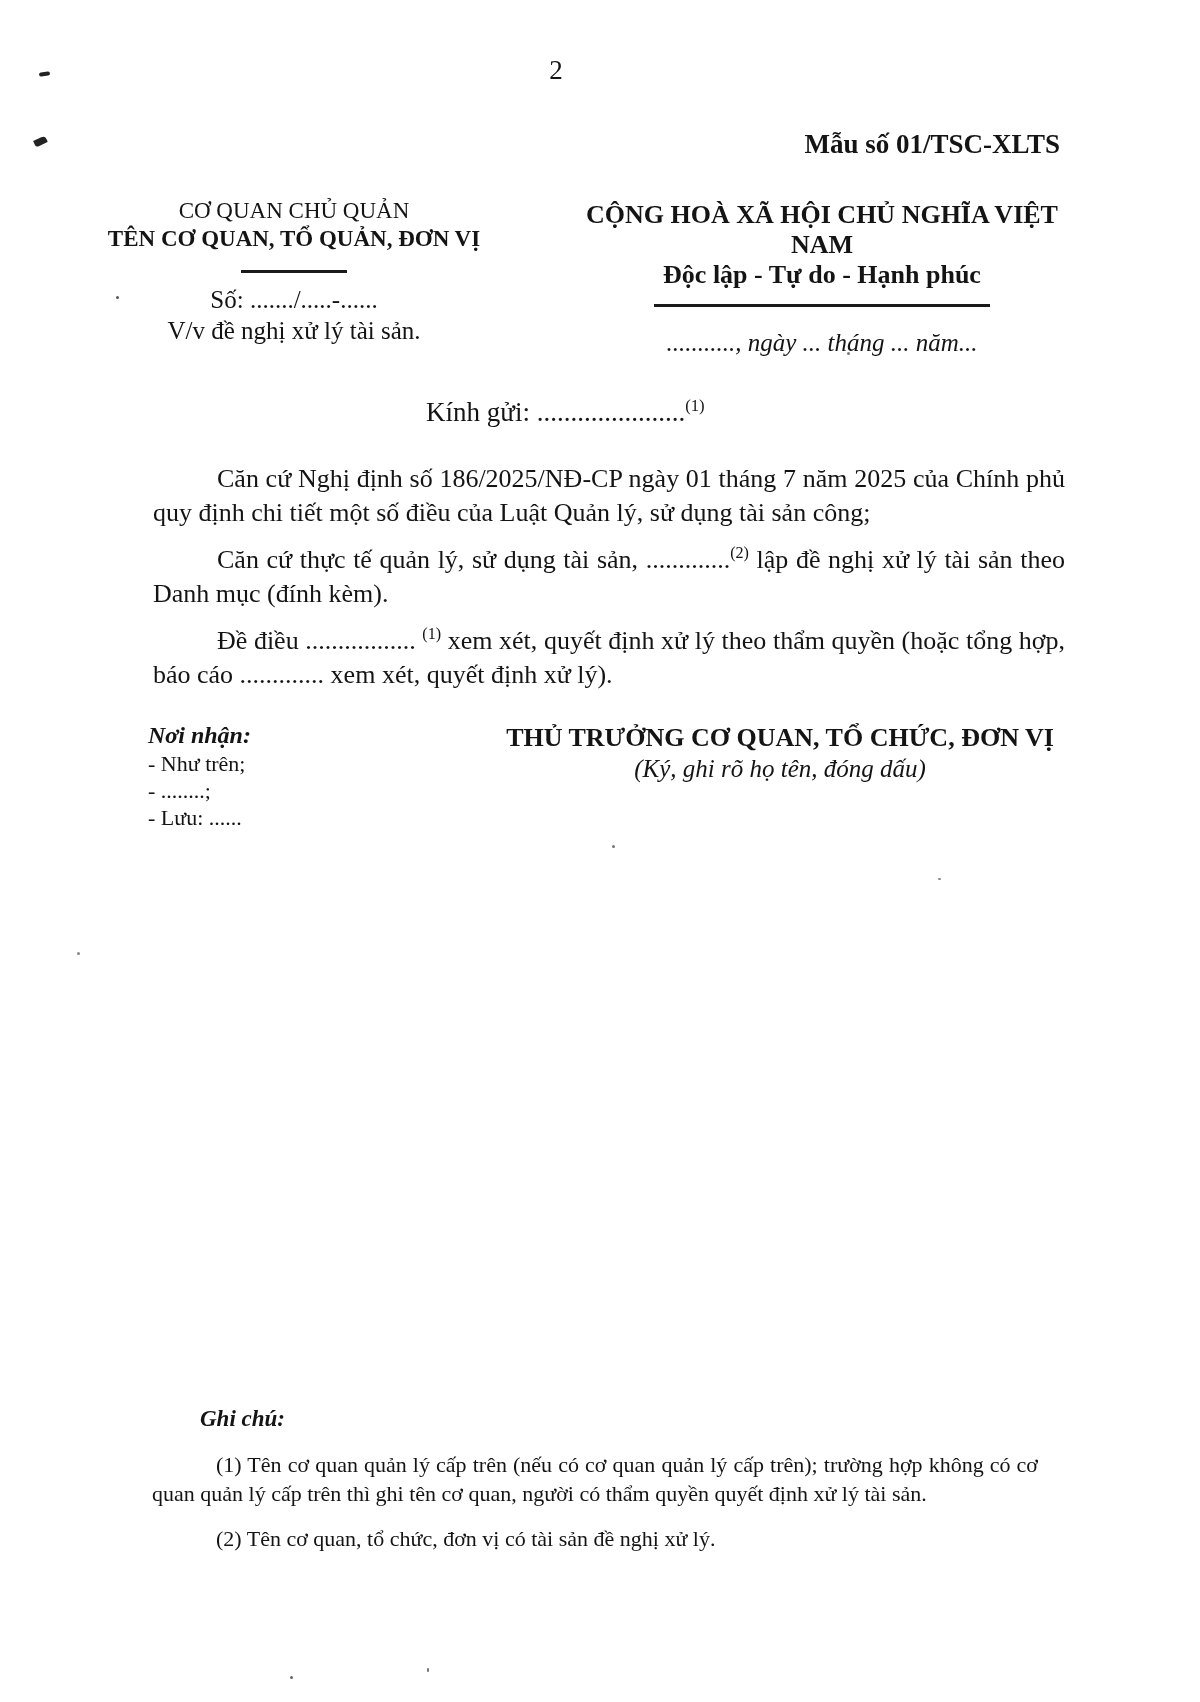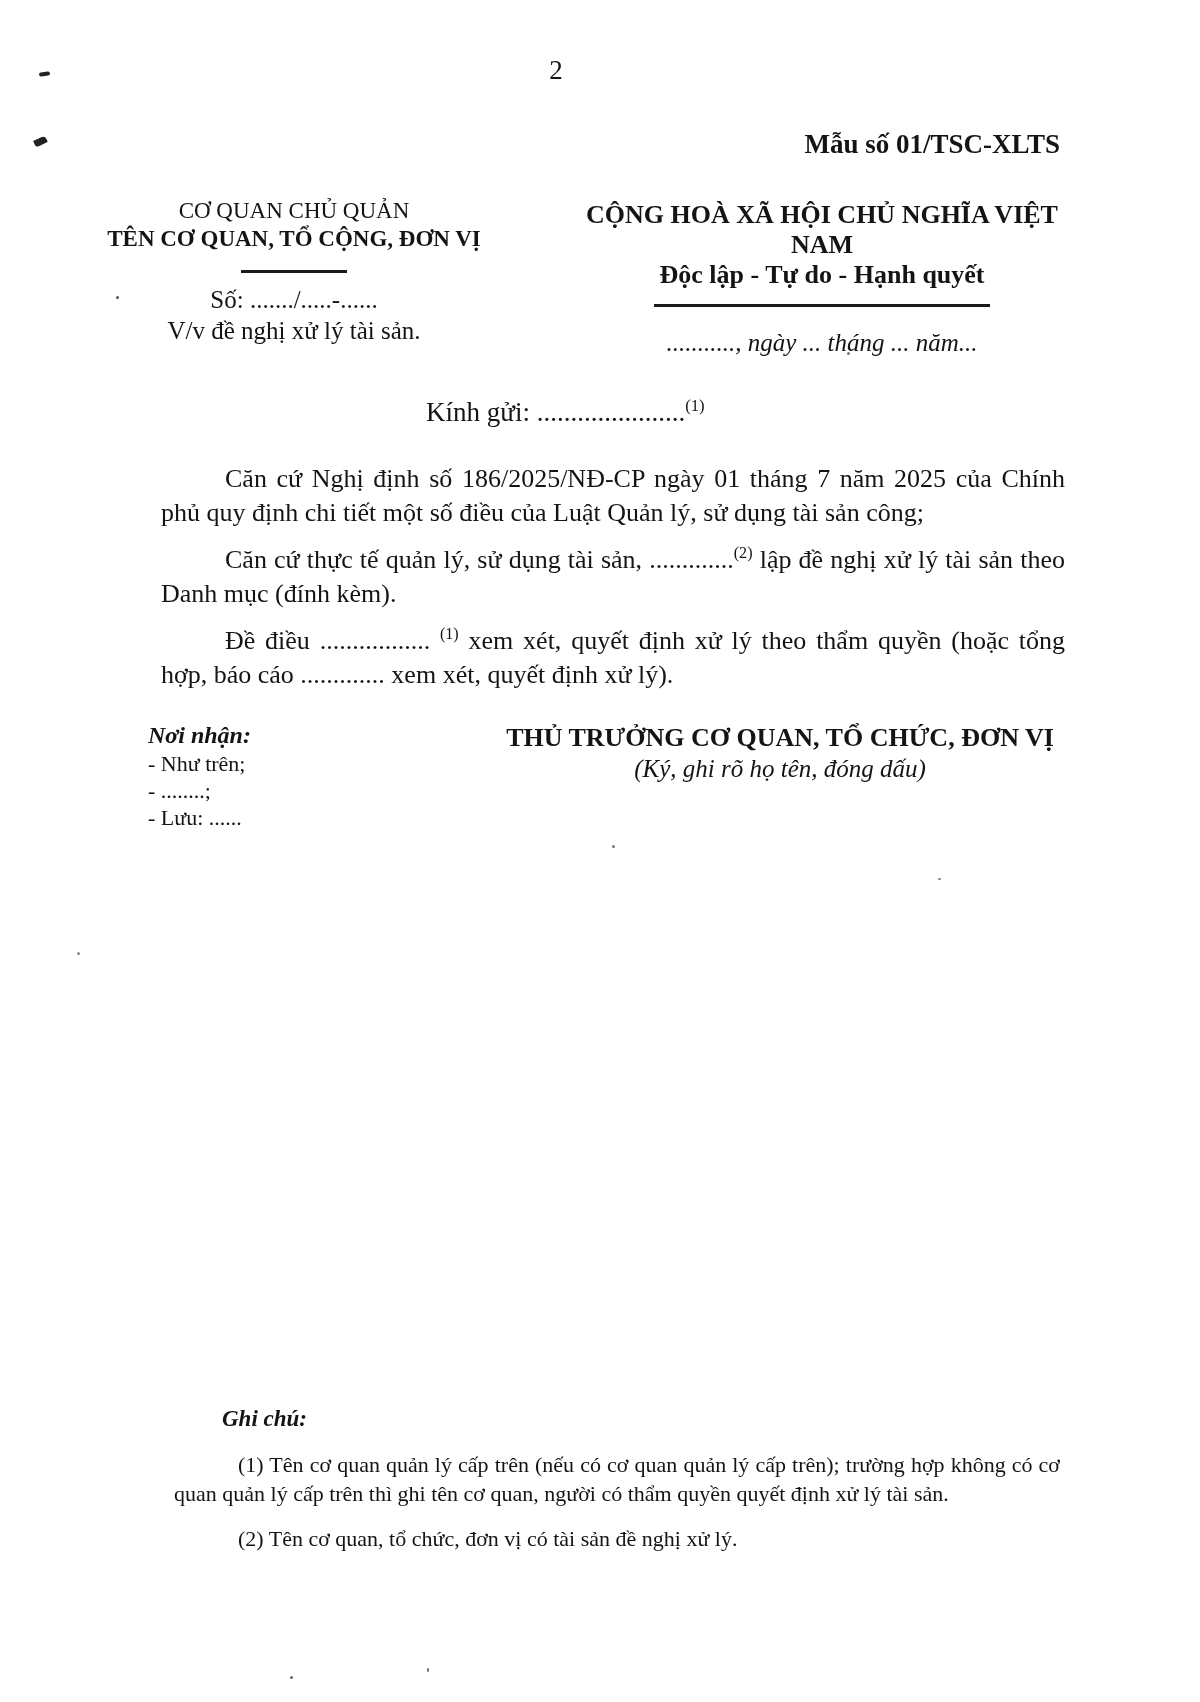--- a/index.html
+++ b/index.html
@@ -50,32 +50,32 @@
   .salutation{
     position:absolute;top:397px;left:426px;
     font-size:27px;
   }
   sup{font-size:0.62em;vertical-align:super;line-height:0;}
 
   .body-text{
     position:absolute;top:462px;left:145px;width:920px;
     font-size:26px;line-height:34px;text-align:justify;
   }
-  .body-text p{margin:0 0 13px 16px;text-indent:64px;}
+  .body-text p{margin:0 0 13px 8px;text-indent:64px;}
 
   .footer-row{position:absolute;top:720px;left:0;width:1200px;}
   .recipients{position:absolute;left:148px;top:0;width:300px;}
   .recipients-title{font-size:24px;font-weight:bold;font-style:italic;line-height:30px;}
   .recipient-item{font-size:22px;line-height:27px;}
   .signature{position:absolute;left:500px;top:2px;width:560px;text-align:center;}
   .signature-title{font-size:26px;font-weight:bold;line-height:32px;}
   .signature-instruction{font-size:25px;font-style:italic;line-height:30px;}
 
   .notes{
-    position:absolute;top:1404px;left:158px;width:918px;
+    position:absolute;top:1404px;left:136px;width:918px;
     font-size:22px;line-height:29px;text-align:justify;
   }
   .notes-title{font-weight:bold;font-style:italic;font-size:23px;margin-left:64px;line-height:30px;}
   .note-item{text-indent:64px;margin:16px;}
 
   
   .speck{position:absolute;background:#222;border-radius:2px;}
   .speck-dash{left:39px;top:72px;width:11px;height:4px;transform:rotate(-8deg);}
   .speck-comma{left:34px;top:138px;width:13px;height:7px;transform:rotate(-25deg);border-radius:0 4px 1px 3px;}
   .speck-a{left:116px;top:296px;width:3px;height:3px;background:#555;}
@@ -100,29 +100,29 @@
   <div class="speck speck-e"></div>
   <div class="speck speck-f"></div>
   <div class="speck speck-g"></div>
 
   <div class="page-number">2</div>
 
   <div class="form-code">Mẫu số 01/TSC-XLTS</div>
 
   <div class="header-left">
     <div class="org-parent">CƠ QUAN CHỦ QUẢN</div>
-    <div class="org-name">TÊN CƠ QUAN, TỔ CỘNG, ĐƠN VỊ</div>
+    <div class="org-name">TÊN CƠ QUAN, TỔ QUẢN, ĐƠN VỊ</div>
     <div class="divider-left"></div>
     <div class="number-line">Số: ......./.....-......</div>
     <div class="subject-line">V/v đề nghị xử lý tài sản.</div>
   </div>
 
   <div class="header-right">
     <div class="national-title">CỘNG HOÀ XÃ HỘI CHỦ NGHĨA VIỆT NAM</div>
-    <div class="motto">Độc lập - Tự do - Hạnh quyết</div>
+    <div class="motto">Độc lập - Tự do - Hạnh phúc</div>
     <div class="divider-right"></div>
     <div class="date-line">..........., ngày ... tháng ... năm...</div>
   </div>
 
   <div class="salutation">
     <span>Kính gửi: ......................</span><sup>(1)</sup>
   </div>
 
   <div class="body-text">
     <p>Căn cứ Nghị định số 186/2025/NĐ-CP ngày 01 tháng 7 năm 2025 của Chính phủ quy định chi tiết một số điều của Luật Quản lý, sử dụng tài sản công;</p>

